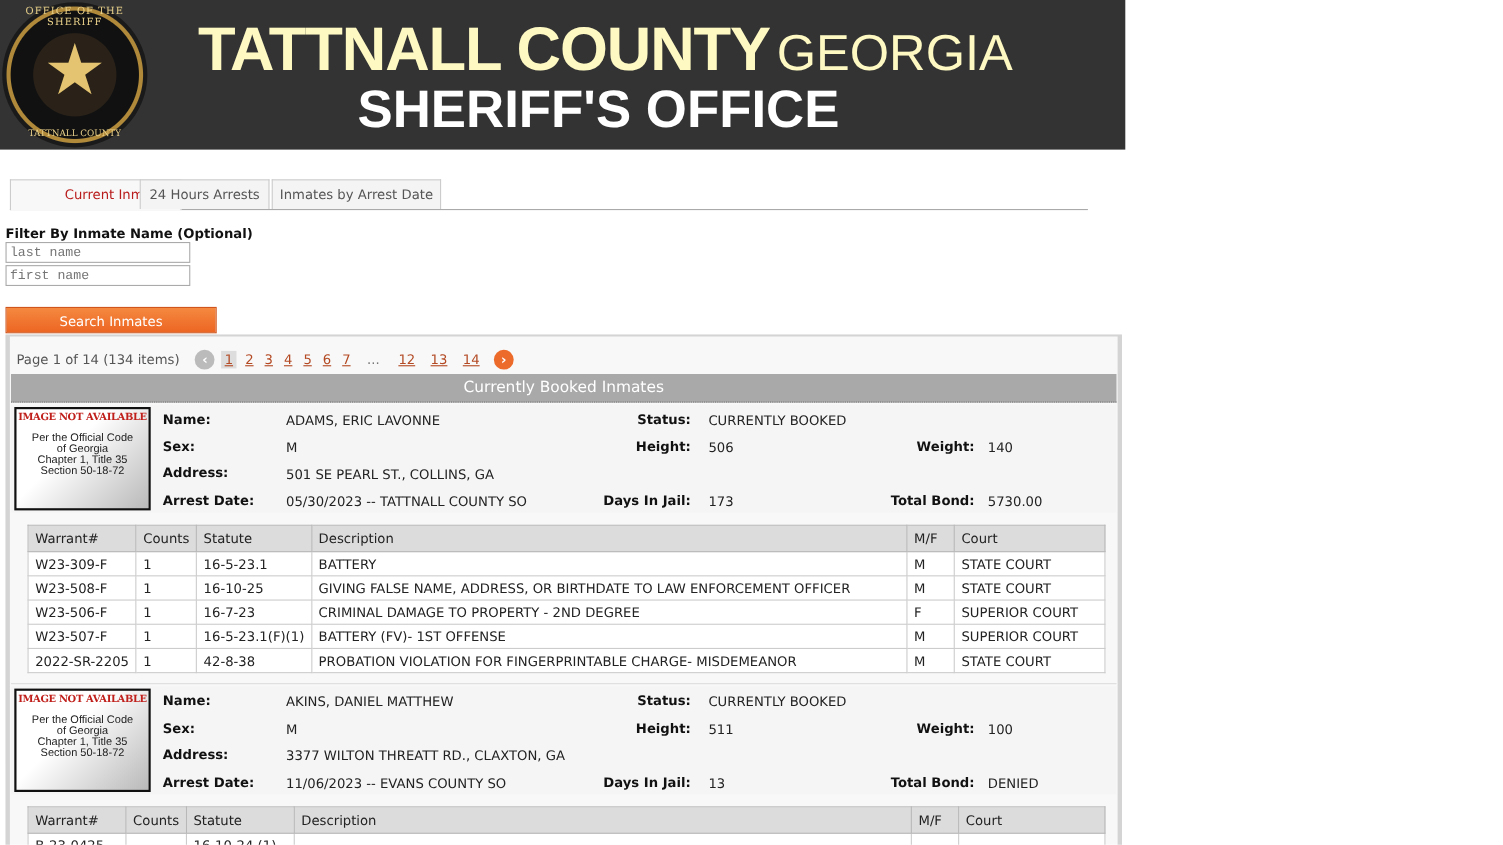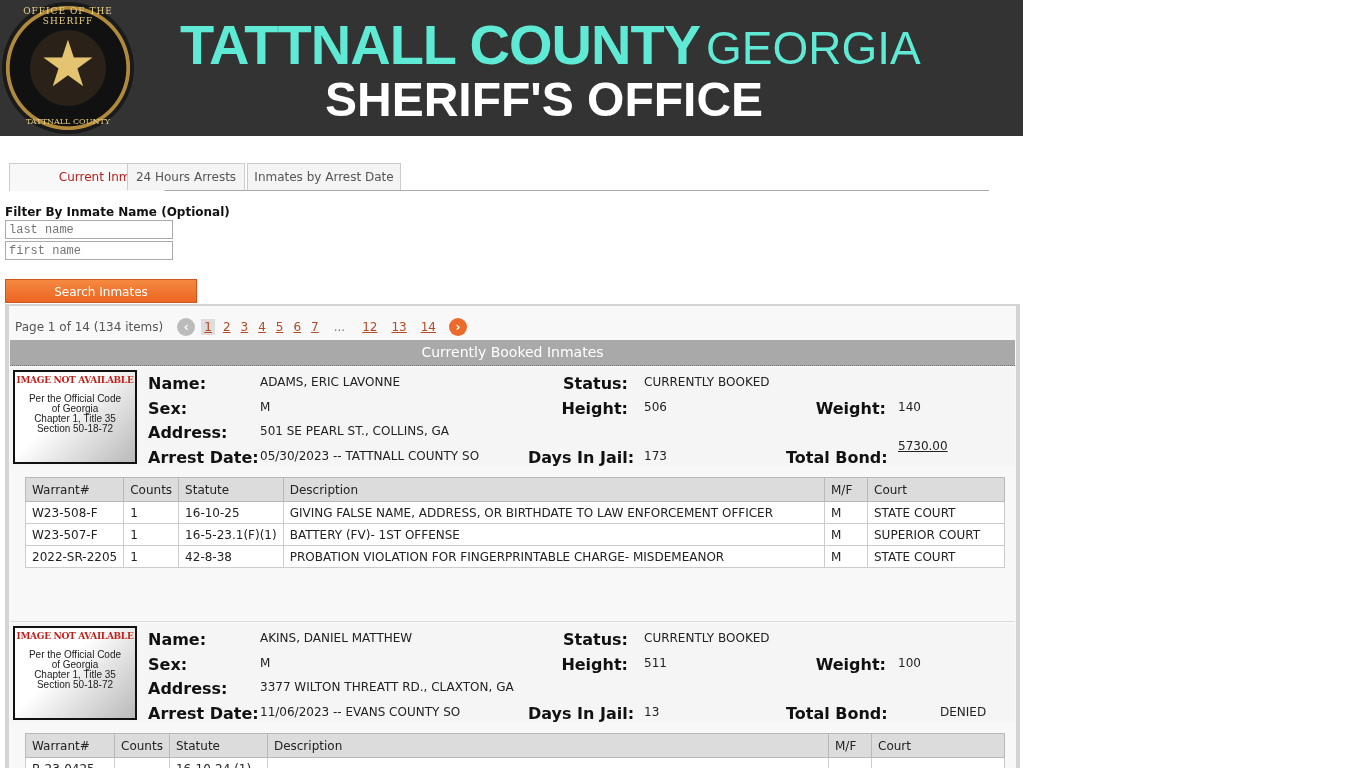--- a/index.html
+++ b/index.html
@@ -2,21 +2,21 @@
 <html><head>
 <meta charset="utf-8">
 <style>
   html, body { margin:0; padding:0; }
   body { width:1366px; height:768px; overflow:hidden; background:#ffffff; font-family:"DejaVu Sans", sans-serif; font-size:12px; color:#222; position:relative; }
   .banner { position:absolute; left:0; top:0; width:1023px; height:136px; background:#333333; }
   .seal { position:absolute; left:2px; top:2px; width:132px; height:132px; border-radius:50%; background:radial-gradient(circle at 50% 50%, #2a2218 0 40%, #111 41% 62%, #b08a3a 63% 66%, #1a1a1a 67% 96%, #c9a24e 97% 100%); }
   .seal .star { position:absolute; left:34px; top:30px; width:64px; height:64px; color:#e4c470; font-size:64px; line-height:64px; text-align:center; }
   .seal .ring-text { position:absolute; left:0; top:4px; width:132px; text-align:center; color:#e8d08a; font-family:"DejaVu Serif", serif; font-size:9px; letter-spacing:1px; }
   .seal .ring-bottom { position:absolute; left:0; bottom:8px; width:132px; text-align:center; color:#e8d08a; font-family:"DejaVu Serif", serif; font-size:8px; }
-  .title1 { position:absolute; left:180px; top:12px; color:#5eead4; font-family:"Liberation Sans", sans-serif; font-weight:bold; font-size:56px; letter-spacing:-1px; white-space:nowrap; }
+  .title1 { position:absolute; left:180px; top:12px; color:#fef9c3; font-family:"Liberation Sans", sans-serif; font-weight:bold; font-size:56px; letter-spacing:-1px; white-space:nowrap; }
   .title1 .geo { font-weight:normal; font-size:46px; letter-spacing:0; margin-left:6px; }
   .title2 { position:absolute; left:325px; top:72px; color:#fff; font-family:"Liberation Sans", sans-serif; font-weight:bold; font-size:48px; white-space:nowrap; }
 
   .tabs { position:absolute; left:9px; top:163px; width:980px; height:27px; border-bottom:1px solid #aaa; }
   .tab { position:absolute; top:0; height:26px; line-height:26px; border:1px solid #ccc; border-bottom:none; background:#f4f4f4; color:#555; font-size:12px; text-align:center; }
   .tab.active { color:#b91c1c; background:#f8f8f8; border-color:#ccc; height:27px;padding-left:41px; }
 
   .filter-label { position:absolute; left:5px; top:205px; font-weight:bold; font-size:12px; color:#111; }
   .inp { position:absolute; left:5px; width:168px; height:19px; border:1px solid #aaa; font-size:12px; padding:0 3px; box-sizing:border-box; color:#999; font-family:Liberation Mono, monospace; }
   .search-btn { position:absolute; left:5px; top:279px; width:192px; height:24px; background:linear-gradient(#f5893f, #ec6523); border:1px solid #d0551c; color:#fff; font-size:12px; text-align:center; line-height:24px; box-sizing:border-box; }
@@ -32,21 +32,21 @@
   .pg-num.wide { margin:0 7px; }
   .pg-ell { color:#777; margin:0 10px; }
 
   .grid-header { position:absolute; left:1px; top:34px; width:1005px; height:25px; background:#a9a9a9; color:#fff; font-size:14px; line-height:25px; text-align:center; border-bottom:1px dotted #777; }
 
   .inmate { position:absolute; left:1px; width:1005px; }
   .info { position:absolute; left:0; top:0; width:1005px; height:98px; background:#f5f5f5; }
   .photo { position:absolute; left:3px; top:2px; width:120px; height:90px; border:2px solid #111; background:linear-gradient(135deg, #ffffff 40%, #b9b9b9 100%); }
   .photo .nia { color:#c0201c; font-family:"DejaVu Serif", serif; font-weight:bold; font-size:9px; text-align:center; margin-top:3px; letter-spacing:-0.3px; }
   .photo .law { font-family:"Liberation Sans", sans-serif; font-size:10px; color:#222; text-align:center; line-height:10px; margin-top:9px; }
-  .lbl { position:absolute; font-weight:bold; font-size:16px; color:#111; white-space:nowrap; }
+  .lbl { position:absolute; font-weight:bold; font-size:12px; color:#111; white-space:nowrap; }
   .lbl.r { text-align:right; }
   .val { position:absolute; font-size:12px; color:#222; white-space:nowrap; }
 
   table.charges { position:absolute; left:15px; border-collapse:collapse; width:980px; font-size:12px; background:#fff; }
   table.charges th { background:#dcdcdc; font-weight:normal; text-align:left; padding:0 6px; height:23px; border:1px solid #b8b8b8; color:#222; }
   table.charges td { padding:0 6px; height:21px; border:1px solid #ccc; color:#222; white-space:nowrap; }
   .sep { position:absolute; left:0; width:1005px; height:1px; background:#ddd; }
 </style>
 </head>
 <body>
@@ -116,39 +116,55 @@
       <div class="lbl r" style="left:518px;top:6px;width:100px;">Status:</div>
       <div class="val" style="left:634px;top:7px;">CURRENTLY BOOKED</div>
       <div class="lbl r" style="left:518px;top:31px;width:100px;">Height:</div>
       <div class="val" style="left:634px;top:32px;">506</div>
       <div class="lbl r" style="left:518px;top:80px;width:100px;">Days In Jail:</div>
       <div class="val" style="left:634px;top:81px;">173</div>
 
       <div class="lbl r" style="left:776px;top:31px;width:100px;">Weight:</div>
       <div class="val" style="left:888px;top:32px;">140</div>
       <div class="lbl r" style="left:776px;top:80px;width:100px;">Total Bond:</div>
-      <div class="val" style="left:888px;top:71px;text-decoration:underline;">5730.00</div>
+      <div class="val" style="left:888px;top:81px;">5730.00</div>
     </div>
     <table class="charges" style="top:109px;">
       <tbody>
           <tr>
         <th style="width:76px;">Warrant#</th>
         <th style="width:30px;">Counts</th>
         <th style="width:85px;">Statute</th>
         <th>Description</th>
         <th style="width:30px;">M/F</th>
         <th style="width:124px;">Court</th>
       </tr>
       <tr>
+        <td>W23-309-F</td>
+        <td>1</td>
+        <td>16-5-23.1</td>
+        <td>BATTERY</td>
+        <td>M</td>
+        <td>STATE COURT</td>
+      </tr>
+      <tr>
         <td>W23-508-F</td>
         <td>1</td>
         <td>16-10-25</td>
         <td>GIVING FALSE NAME, ADDRESS, OR BIRTHDATE TO LAW ENFORCEMENT OFFICER</td>
         <td>M</td>
         <td>STATE COURT</td>
+      </tr>
+      <tr>
+        <td>W23-506-F</td>
+        <td>1</td>
+        <td>16-7-23</td>
+        <td>CRIMINAL DAMAGE TO PROPERTY - 2ND DEGREE</td>
+        <td>F</td>
+        <td>SUPERIOR COURT</td>
       </tr>
       <tr>
         <td>W23-507-F</td>
         <td>1</td>
         <td>16-5-23.1(F)(1)</td>
         <td>BATTERY (FV)- 1ST OFFENSE</td>
         <td>M</td>
         <td>SUPERIOR COURT</td>
       </tr>
       <tr>
@@ -187,21 +203,21 @@
       <div class="lbl r" style="left:518px;top:6px;width:100px;">Status:</div>
       <div class="val" style="left:634px;top:7px;">CURRENTLY BOOKED</div>
       <div class="lbl r" style="left:518px;top:31px;width:100px;">Height:</div>
       <div class="val" style="left:634px;top:32px;">511</div>
       <div class="lbl r" style="left:518px;top:80px;width:100px;">Days In Jail:</div>
       <div class="val" style="left:634px;top:81px;">13</div>
 
       <div class="lbl r" style="left:776px;top:31px;width:100px;">Weight:</div>
       <div class="val" style="left:888px;top:32px;">100</div>
       <div class="lbl r" style="left:776px;top:80px;width:100px;">Total Bond:</div>
-      <div class="val" style="left:888px;top:81px;margin-left:42px;">DENIED</div>
+      <div class="val" style="left:888px;top:81px;">DENIED</div>
     </div>
     <table class="charges" style="top:109px;">
       <tbody>
           <tr>
         <th style="width:76px;">Warrant#</th>
         <th style="width:30px;">Counts</th>
         <th style="width:85px;">Statute</th>
         <th>Description</th>
         <th style="width:30px;">M/F</th>
         <th style="width:120px;">Court</th>

